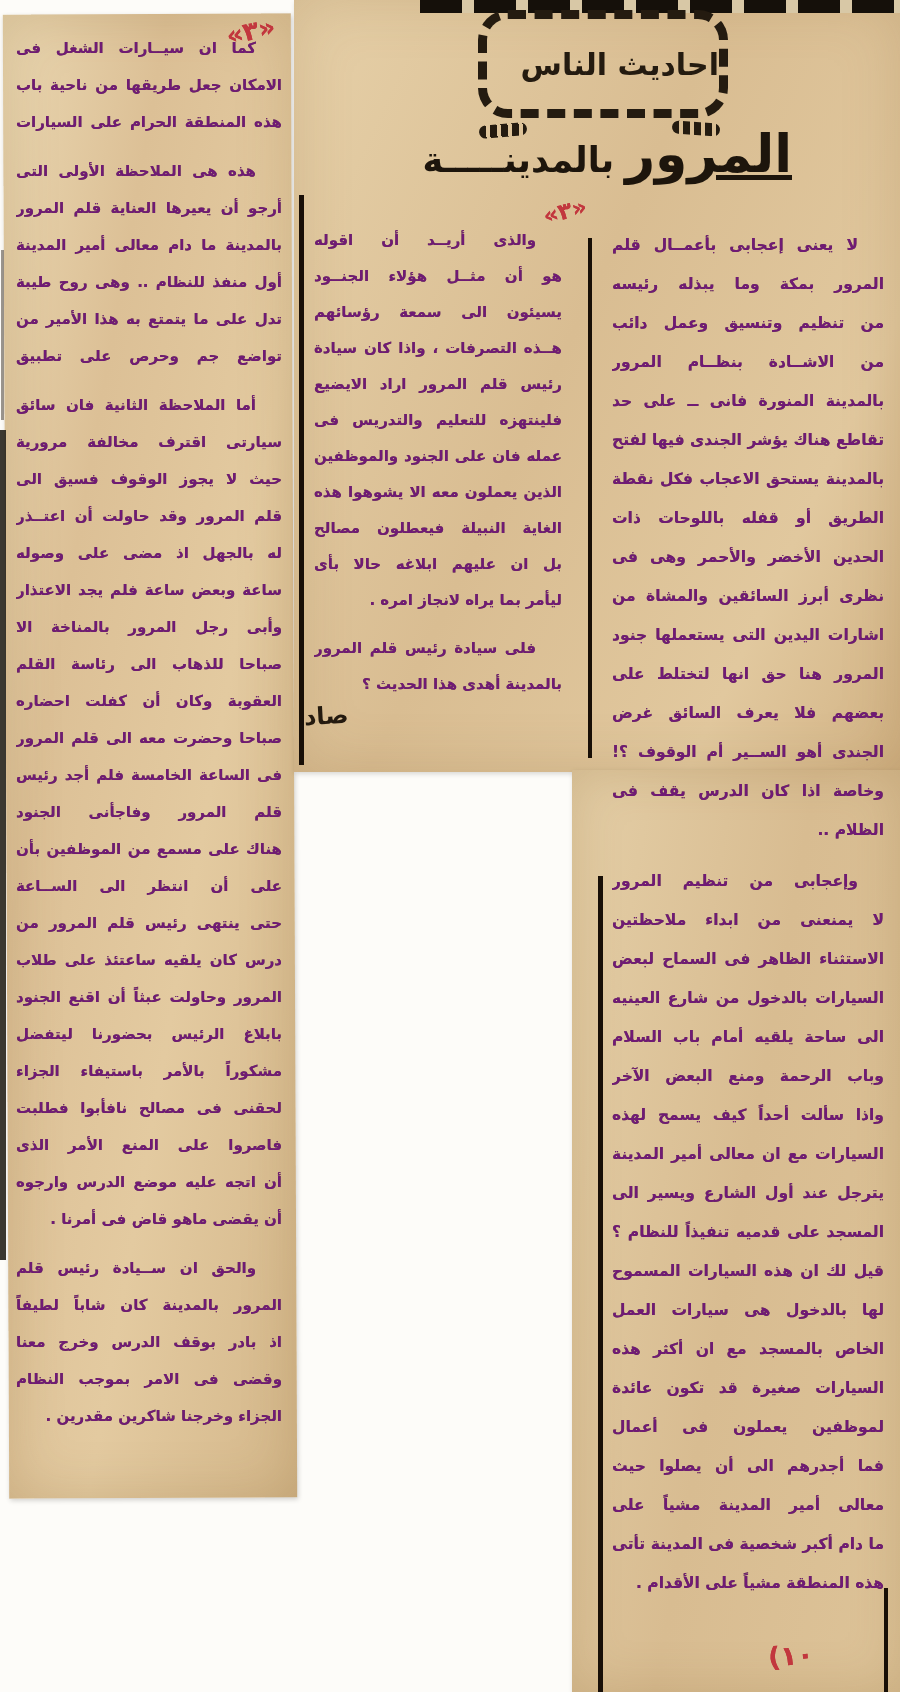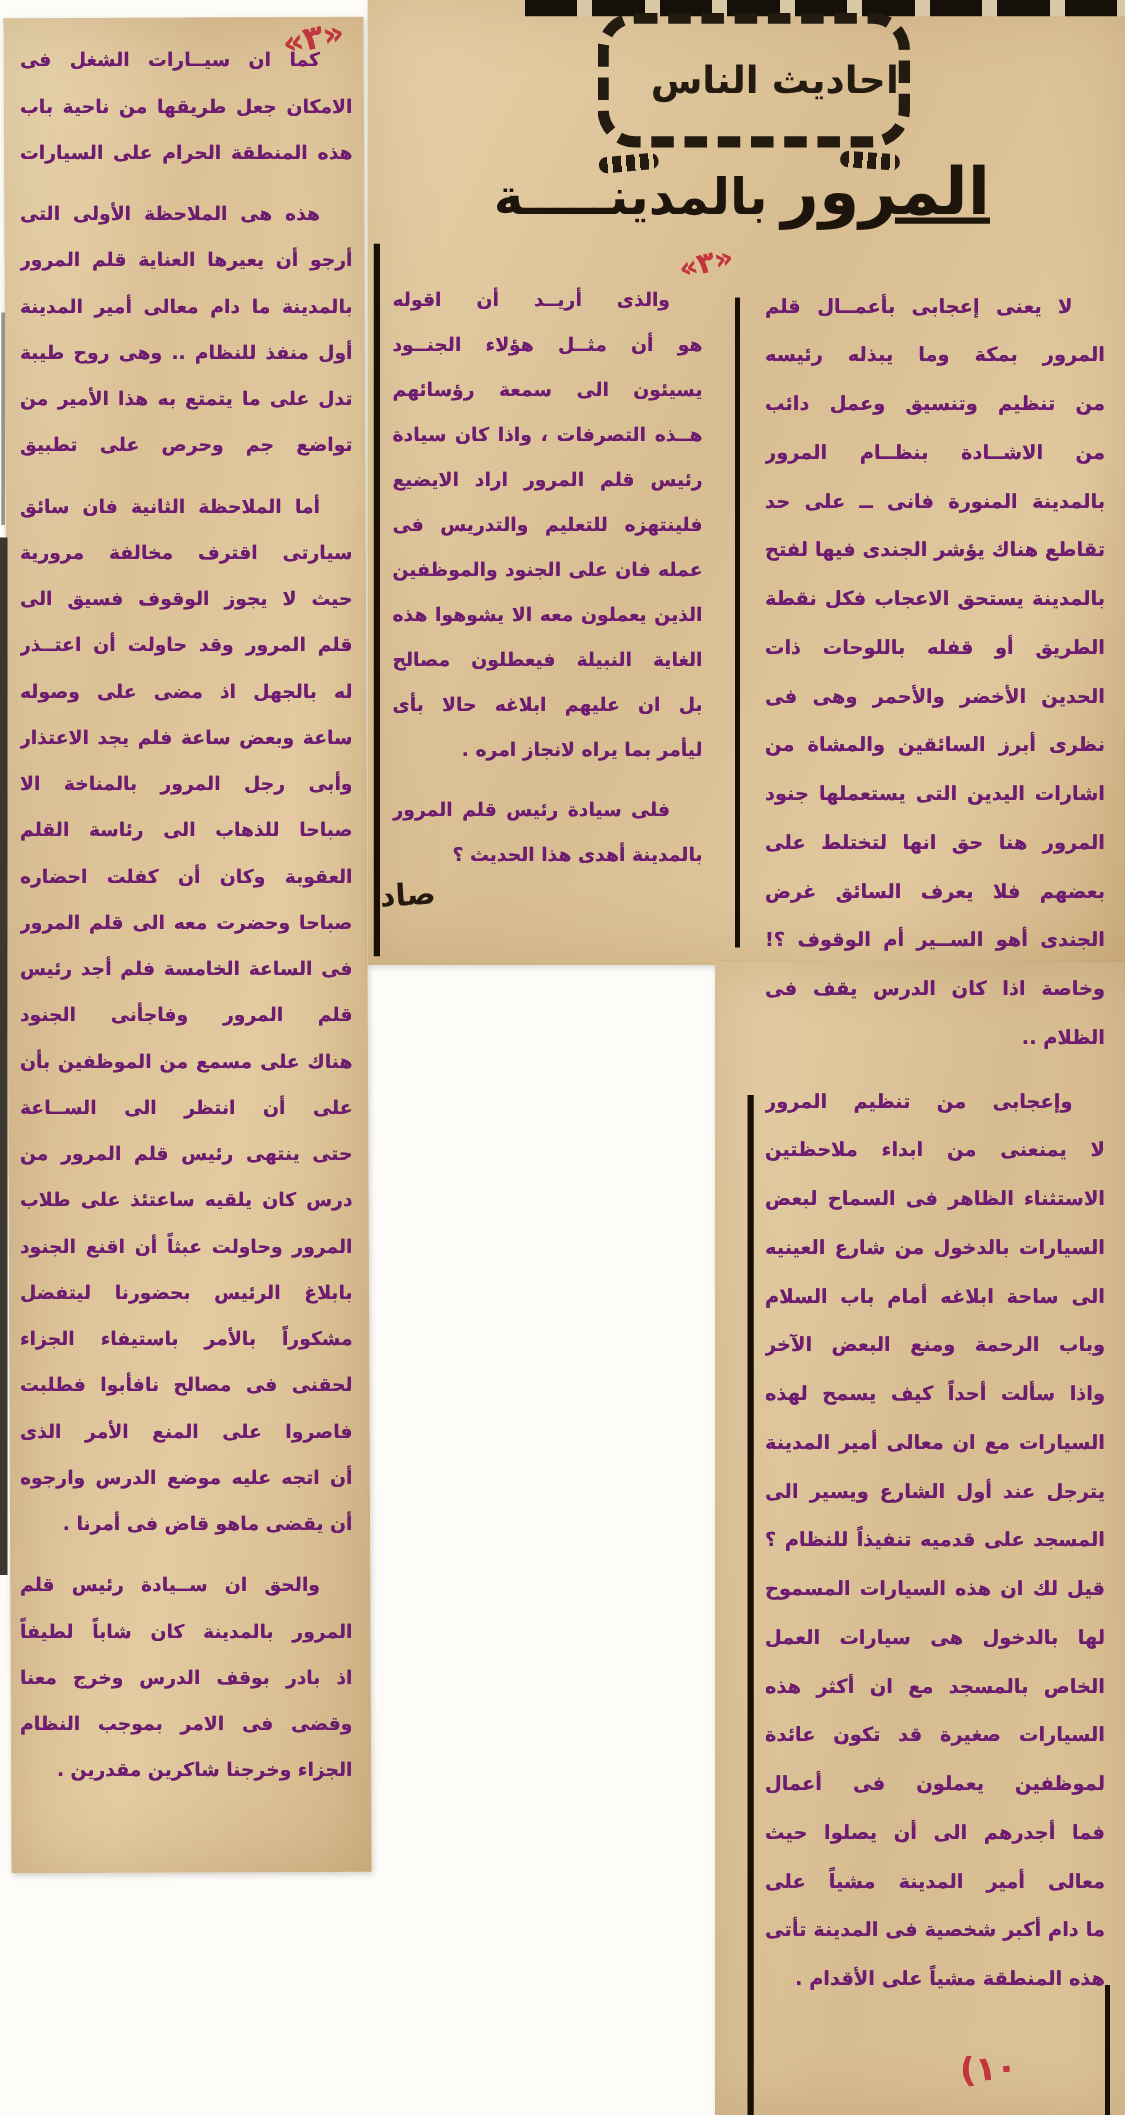--- a/index.html
+++ b/index.html
@@ -50,21 +50,21 @@
     position:absolute; width:48px; height:13px; border-radius:7px;
     background:repeating-linear-gradient(90deg,#241b10 0 7px,transparent 7px 11px);
   }
   .orn-l { left:479px; top:124px; transform:rotate(-5deg); }
   .orn-r { left:672px; top:122px; transform:rotate(4deg); }
   .article-title {
     position:absolute; left:462px; top:124px; width:330px;
     text-align:center; direction:rtl; color:#1d150c; white-space:nowrap;
   }
   .article-title .t1 { font-size:52px; font-weight:700; letter-spacing:2px;text-decoration:underline; }
-  .article-title .t2 { font-size:40px; font-weight:700; }
+  .article-title .t2 { font-size:35px; font-weight:700; }
   
   .red { position:absolute; color:#c2373e; font-weight:700; direction:rtl;
          text-shadow:0 0 .5px #c2373e; }
   .mark-left   { left:226px; top:16px;  font-size:26px; transform:rotate(-12deg); }
   .mark-title  { left:543px; top:198px; font-size:23px; transform:rotate(-14deg); }
   .mark-bottom { left:768px; top:1640px; font-size:27px; transform:rotate(-5deg); direction:ltr; }
   
   .col {
     position:absolute; direction:rtl; color:#701a75; font-weight:700;
     text-shadow:0 0 .4px rgba(36,26,15,.6);
@@ -128,21 +128,21 @@
       <div class="line">بعضهم فلا يعرف السائق غرض</div>
       <div class="line">الجندى أهو الســير أم الوقوف ؟!</div>
       <div class="line">وخاصة اذا كان الدرس يقف فى</div>
       <div class="line last">الظلام ..</div>
     </div>
     <div class="para">
       <div class="line first">وإعجابى من تنظيم المرور بالمدينة</div>
       <div class="line">لا يمنعنى من ابداء ملاحظتين أولاهما:</div>
       <div class="line">الاستثناء الظاهر فى السماح لبعض</div>
       <div class="line">السيارات بالدخول من شارع العينيه</div>
-      <div class="line">الى ساحة ابلاغه أمام باب السلام</div>
+      <div class="line">الى ساحة يلقيه أمام باب السلام</div>
       <div class="line">وباب الرحمة ومنع البعض الآخر</div>
       <div class="line">واذا سألت أحداً كيف يسمح لهذه</div>
       <div class="line">السيارات مع ان معالى أمير المدينة</div>
       <div class="line">يترجل عند أول الشارع ويسير الى</div>
       <div class="line">المسجد على قدميه تنفيذاً للنظام ؟</div>
       <div class="line">قيل لك ان هذه السيارات المسموح</div>
       <div class="line">لها بالدخول هى سيارات العمل</div>
       <div class="line">الخاص بالمسجد مع ان أكثر هذه</div>
       <div class="line">السيارات صغيرة قد تكون عائدة</div>
       <div class="line">لموظفين يعملون فى أعمال المسجد</div>

